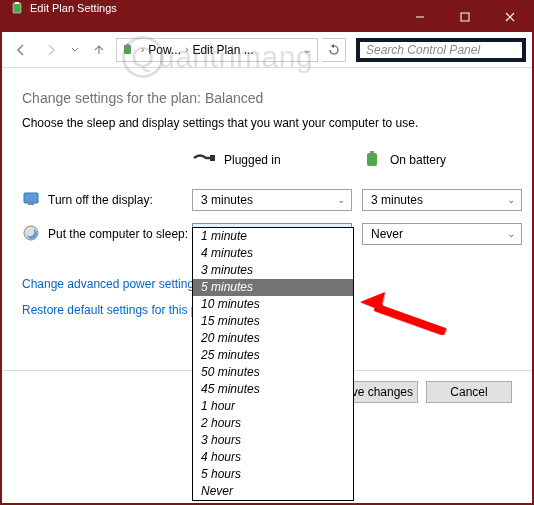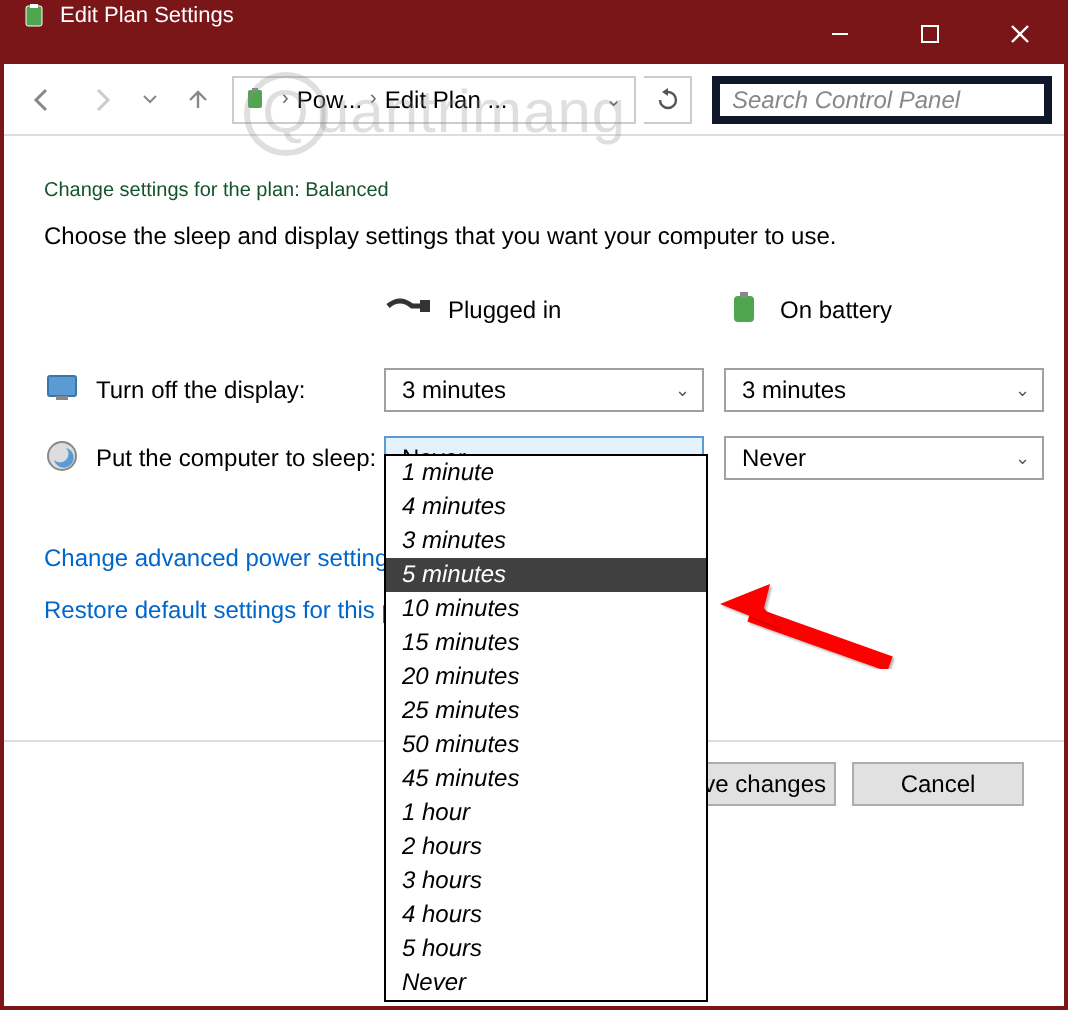--- a/index.html
+++ b/index.html
@@ -58,21 +58,21 @@
 .search {
   width: 170px; height: 24px;
   border: 4px solid #0f172a;
   margin-left: 6px;
   padding: 0 6px;
   color: #888;
   font-style: italic;
   display:flex; align-items:center;
 }
 .content { padding: 14px 20px 14px 20px; position: relative; }
-.heading { color: #14532d; font-size: 10px; margin: 8px 0 10px 0; font-weight:normal; }
+.heading { color: #737373; font-size: 14px; margin: 8px 0 10px 0; font-weight:normal; }
 .subtext { font-size: 12px; margin-bottom: 18px; }
 .grid {
   display: grid;
   grid-template-columns: 170px 170px 150px;
   row-gap: 12px;
   align-items: center;
 }
 .colheader { display:flex; align-items:center; gap:8px; font-size:12px; padding-bottom:6px;}
 .rowlabel { display:flex; align-items:center; gap:8px; font-size:12px;}
 .combo {
@@ -110,21 +110,21 @@
   border:1px solid #000;
   background:#fff;
   z-index: 20;
 }
 .dropdown .opt {
   padding: 1px 8px;
   font-size:12px;
   line-height:15px;
   font-style:italic;
 }
-.dropdown .opt.sel { background:#404040; color:#fff; }
+.dropdown .opt.sel { background:#737373; color:#fff; }
 .arrow {
   position:absolute;
   left: 358px; top: 290px;
   z-index:25;
   pointer-events:none;
 }
 .watermark {
   position:absolute;
   left:120px; top:34px;
   font-size:30px;

